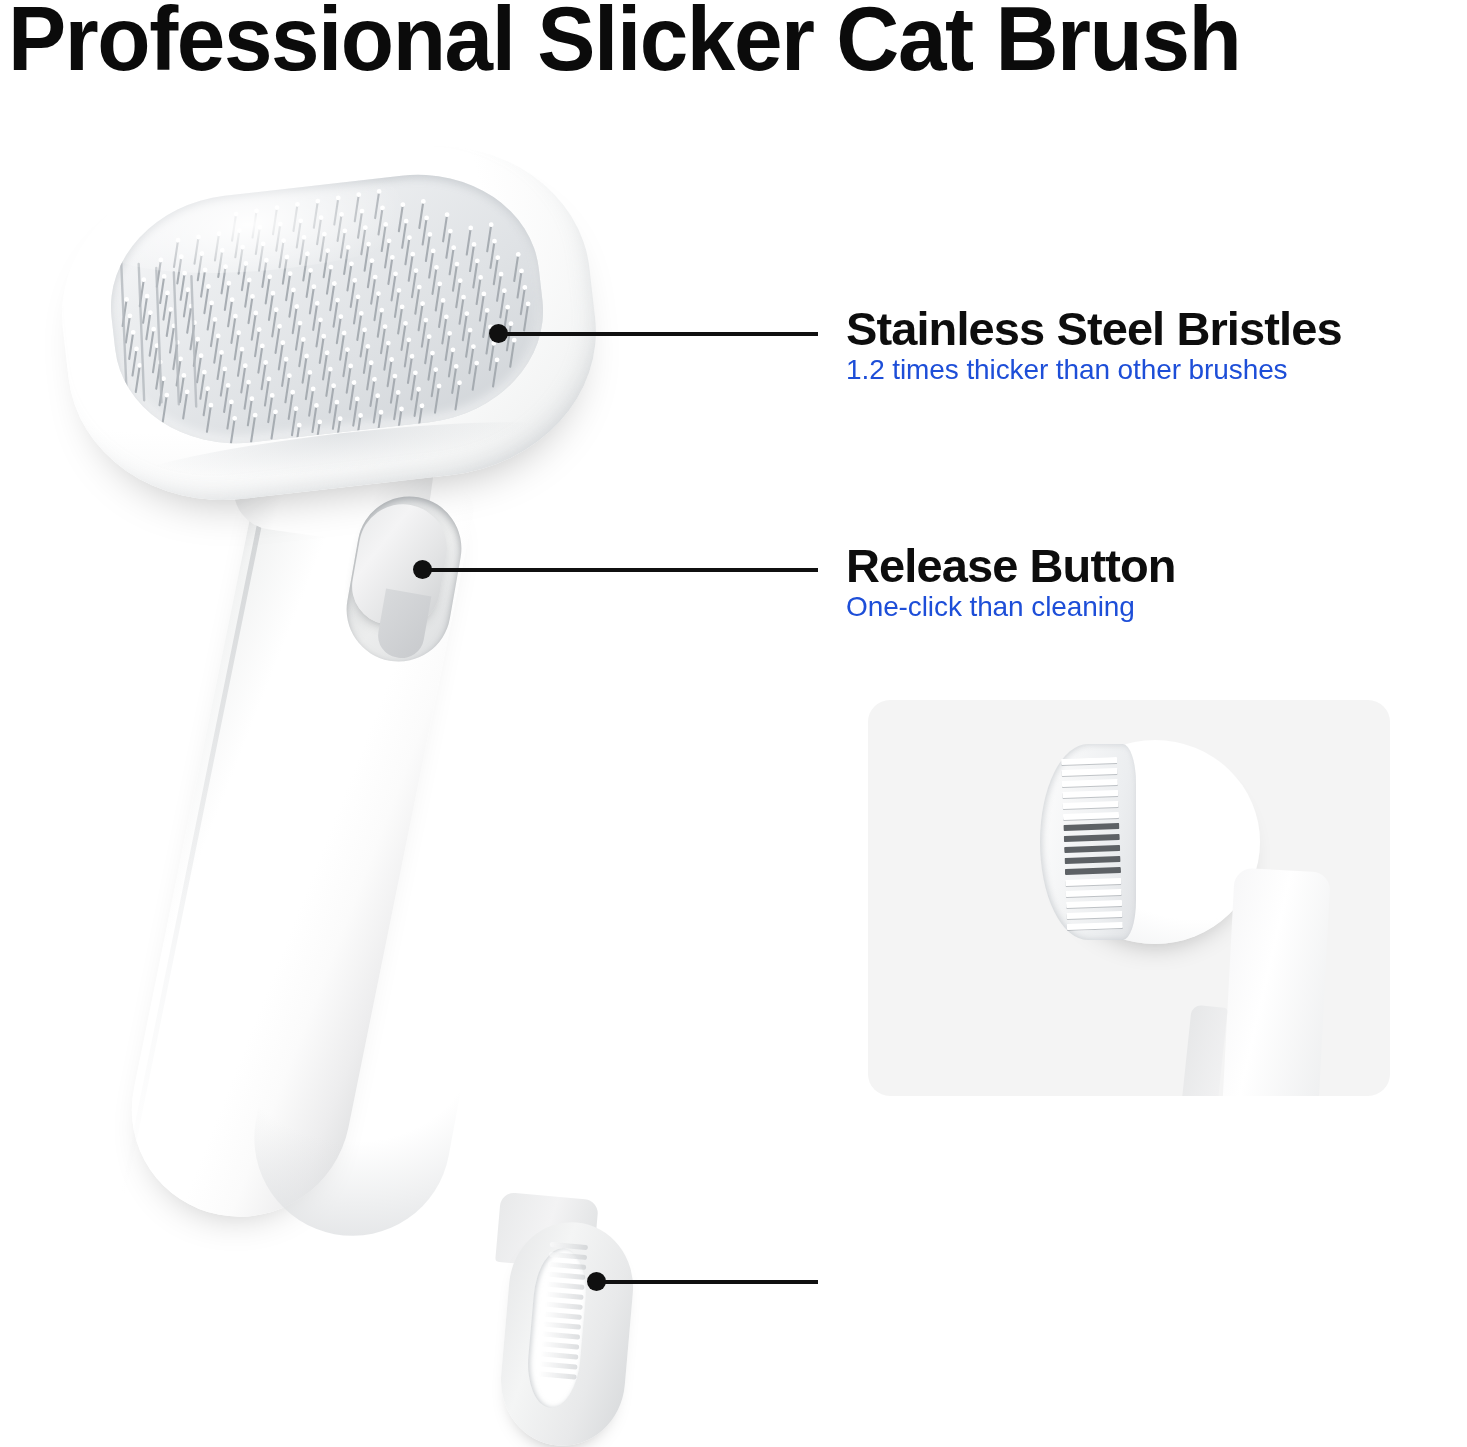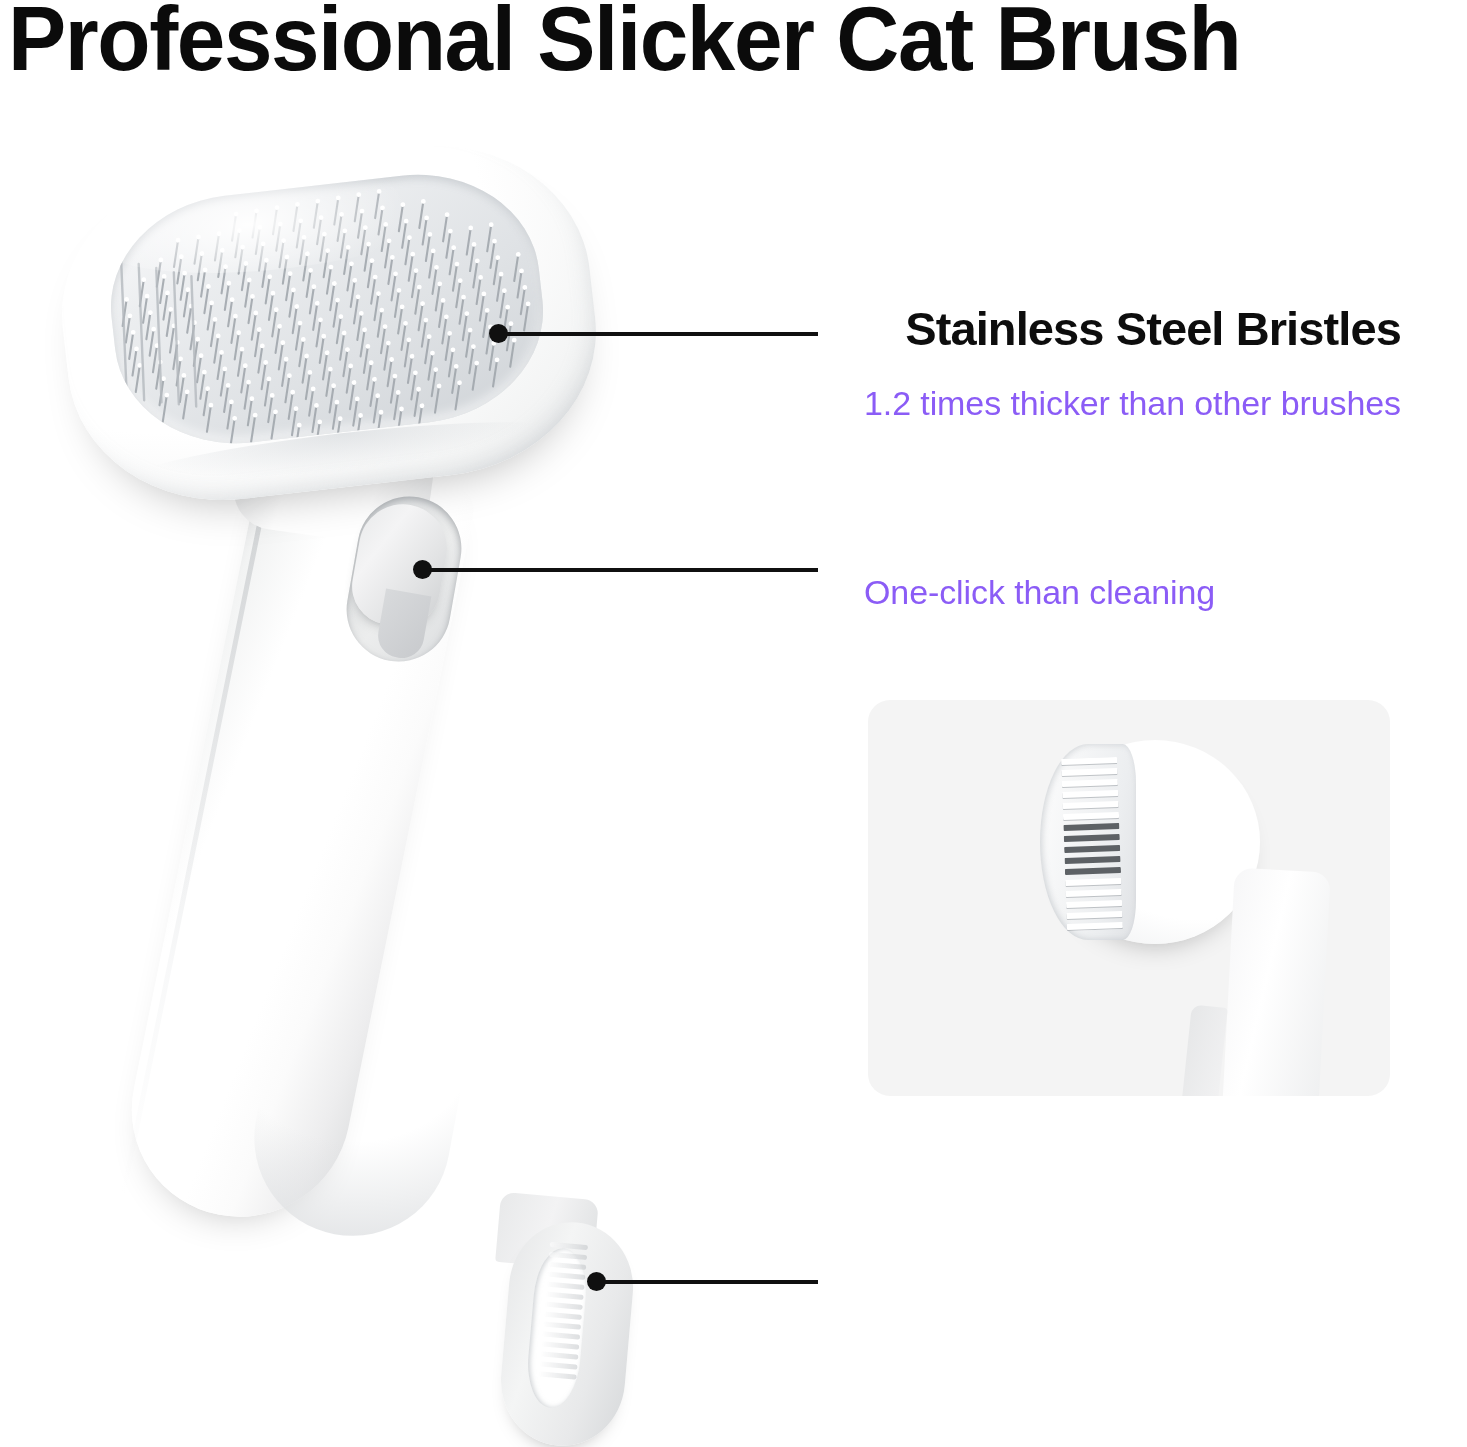--- a/index.html
+++ b/index.html
@@ -15,28 +15,28 @@
   
   .page-title{
     position:absolute; left:8px; top:-12px;
     font-size:90px; font-weight:700; letter-spacing:-1.5px;
     color:#0b0b0b; white-space:nowrap;
     font-family:"Liberation Sans", sans-serif;
     transform:scaleX(0.97); transform-origin:left top;
   }
 
   
-  .callout{ position:absolute; left:864px;text-align:right; }
+  .callout{ position:absolute; left:846px; }
   .callout .c-head{
     font-size:47px; font-weight:700; color:#0d0d0d;
     letter-spacing:-0.9px; line-height:1.02; white-space:nowrap;
   }
   .callout .c-sub{
-    margin-top:33px;
-    font-size:34px; font-weight:400; color:#8b5cf6;
+    margin-top:2px;
+    font-size:28px; font-weight:400; color:#1d4ed8;
     letter-spacing:-0.1px; line-height:1.05; white-space:nowrap;
   }
   #callout-bristles{ top:305px; }
   #callout-release { top:542px; }
   #callout-hangable{ top:1252px; }
 
   
   .leader{ position:absolute; height:4px; background:#101010; }
   .dot{
     position:absolute; width:19px; height:19px; border-radius:50%;
@@ -536,20 +536,21 @@
 
   <div class="dot" id="dot-3"></div>
   <div class="leader" id="leader-3"></div>
 
   <div class="callout" id="callout-bristles">
     <div class="c-head">Stainless Steel Bristles</div>
     <div class="c-sub">1.2 times thicker than other brushes</div>
   </div>
 
   <div class="callout" id="callout-release">
+    <div class="c-head">Release Button</div>
     <div class="c-sub">One-click than cleaning</div>
   </div>
 
   <div class="callout" id="callout-hangable">
   </div>
 
   <div class="inset-panel">
     <div class="inset-head"></div>
     <div class="inset-rim"></div>
     <div class="inset-teeth">

